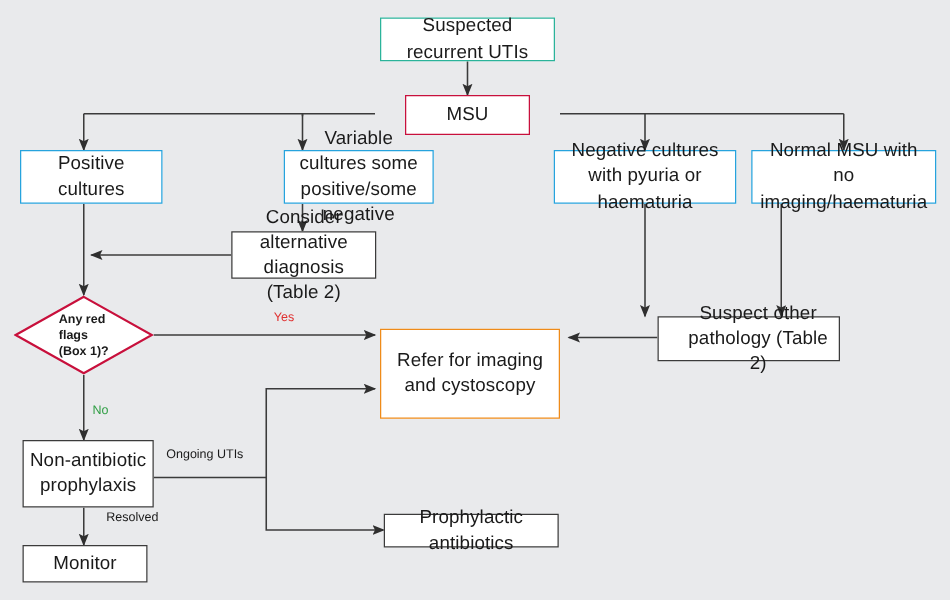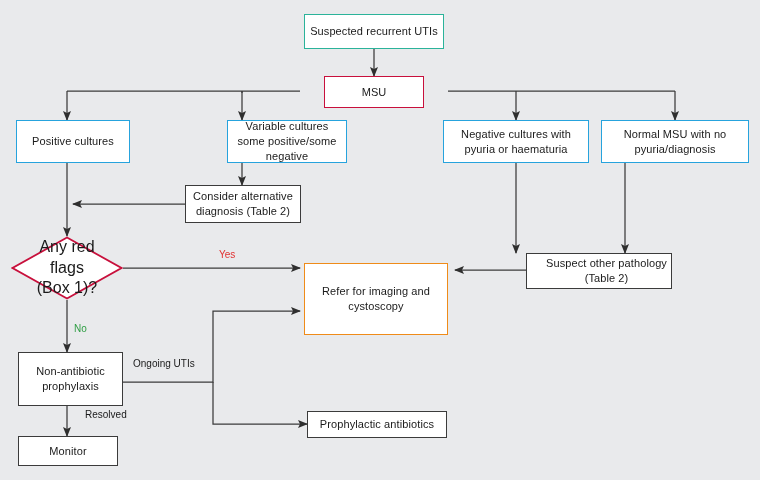--- a/index.html
+++ b/index.html
@@ -27,21 +27,21 @@
     pointer-events: none;
   }
   .node {
     position: absolute;
     background: #ffffff;
     box-sizing: border-box;
     display: flex;
     align-items: center;
     justify-content: center;
     text-align: center;
-    font-size: 11px;
+    font-size: 15px;
     line-height: 1.35;
     color: #1a1a1a;
     letter-spacing: 0.1px;
     padding: 2px 4px;
   }
   .node.green  { border: 1.6px solid #2bb39a; }
   .node.red    { border: 1.6px solid #c8103c; }
   .node.blue   { border: 1.6px solid #26a3dd; }
   .node.orange { border: 1.6px solid #ef8b19; }
   .node.dark   { border: 1.6px solid #3b3b3b; }
@@ -56,25 +56,26 @@
   }
   .diamond-label {
     position: absolute;
     left: 0;
     top: 0;
     width: 100%;
     height: 100%;
     display: flex;
     align-items: center;
     justify-content: center;
-    text-align: center;
-    font-size: 16px;
+    text-align: left;
+    font-size: 10px;
     line-height: 1.3;
     color: #1a1a1a;
     white-space: pre-line;
+    font-weight: bold;
   }
   .edge-label {
     position: absolute;
     font-size: 10px;
     color: #1a1a1a;
     white-space: nowrap;
   }
   .edge-label.yes { color: #e03131; }
   .edge-label.no  { color: #2f9e44; }
 </style>
@@ -138,21 +139,21 @@
   <div class="node blue" style="left:16px; top:120px; width:114px; height:43px;">
     <span>Positive cultures</span>
   </div>
   <div class="node blue" style="left:183px; top:120px; width:120px; height:43px;margin-left:44px;">
     <span>Variable cultures some positive/some negative</span>
   </div>
   <div class="node blue" style="left:443px; top:120px; width:146px; height:43px;">
     <span>Negative cultures with pyuria or haematuria</span>
   </div>
   <div class="node blue" style="left:601px; top:120px; width:148px; height:43px;">
-    <span>Normal MSU with no pyuria/diagnosis</span>
+    <span>Normal MSU with no imaging/haematuria</span>
   </div>
 
   <div class="node dark" style="left:185px; top:185px; width:116px; height:38px;">
     <span>Consider alternative diagnosis (Table 2)</span>
   </div>
 
   <div class="diamond-wrap" style="left:11px; top:236px; width:112px; height:64px;">
     <svg width="112" height="64" viewBox="0 0 112 64" xmlns="http://www.w3.org/2000/svg">
       <polygon points="56,1.5 110.5,32 56,62.5 1.5,32" fill="#ffffff" stroke="#c8103c" stroke-width="1.8"></polygon>
     </svg>

